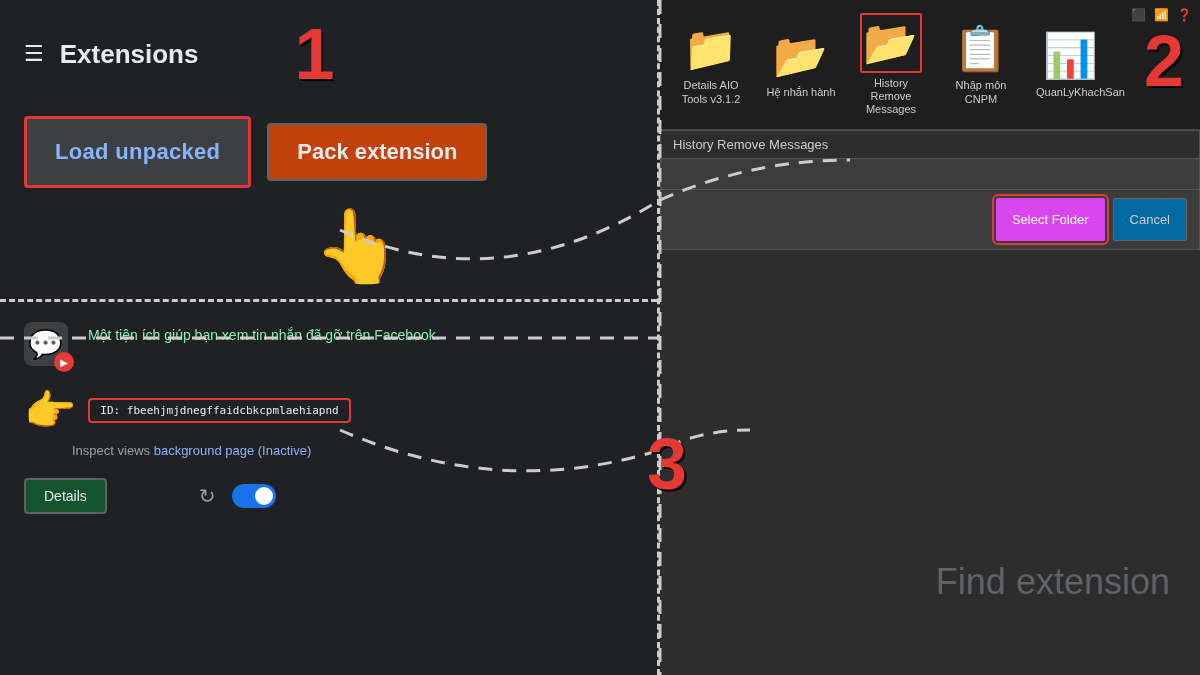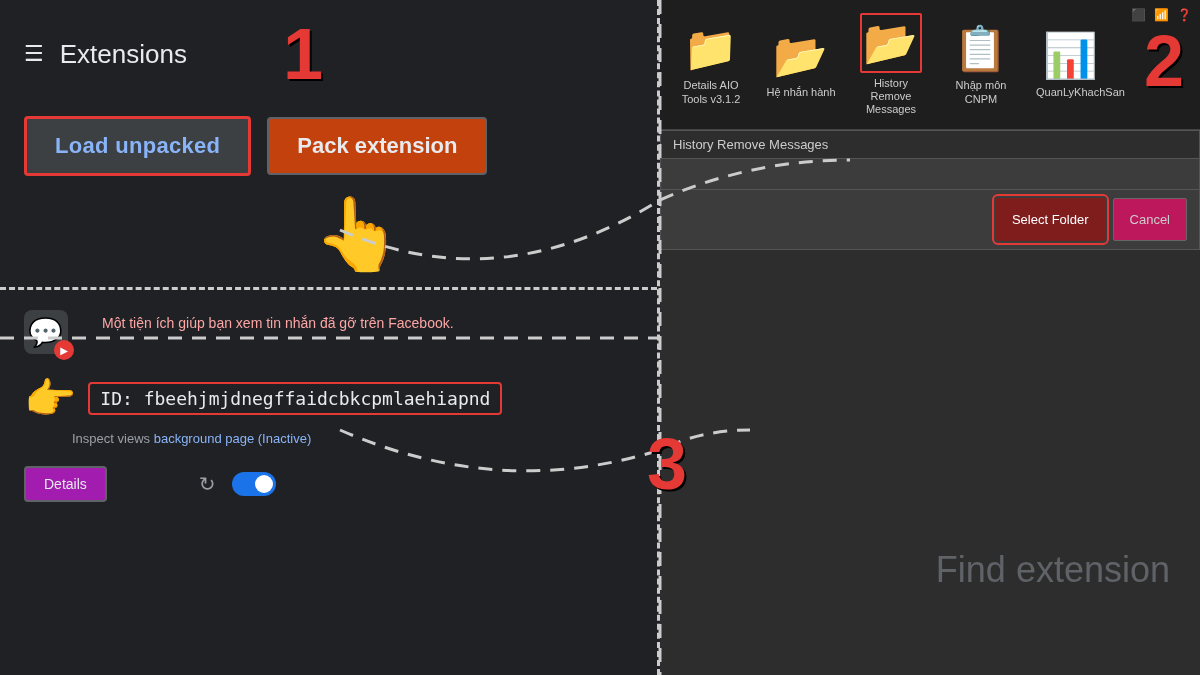--- a/index.html
+++ b/index.html
@@ -42,21 +42,21 @@
     }
 
     .hamburger-icon {
       font-size: 22px;
       color: #e8eaed;
       cursor: pointer;
     }
 
     .extensions-title {
       font-size: 26px;
-      font-weight: 400;
+      font-weight: 700;
       color: #e8eaed;
     }
 
     .step-number-1 {
       font-size: 72px;
       font-weight: 900;
       color: #e53935;
       margin-left: 80px;
       line-height: 1;
       text-shadow: 2px 2px 0 #000;
@@ -68,21 +68,21 @@
       gap: 16px;
       padding: 8px 24px 16px 24px;
       align-items: center;
     }
 
     .btn-load-unpacked {
       background: #3c4043;
       color: #8ab4f8;
       border: 3px solid #e53935;
       border-radius: 4px;
-      padding: 14px 28px;
+      padding: 20px 28px;
       font-size: 22px;
       font-weight: 700;
       cursor: pointer;
       letter-spacing: 0.3px;
     }
 
     .btn-pack-extension {
       background: #c2410c;
       color: #e8eaed;
       border: 2px solid #5f6368;
@@ -161,45 +161,44 @@
     }
 
     .ext-version {
       font-size: 14px;
       color: #9aa0a6;
       margin-left: 8px;
     }
 
     .ext-description {
       font-size: 14px;
-      color: #fca5a5;
+      color: #86efac;
       margin-top: 4px;
       line-height: 1.4;
-      margin-left: 14px;
     }
 
     
     .id-row {
       display: flex;
       align-items: center;
       gap: 12px;
       margin-bottom: 8px;
     }
 
     .finger-emoji {
       font-size: 42px;
       flex-shrink: 0;
     }
 
     .id-badge {
       background: transparent;
       border: 2px solid #e53935;
       border-radius: 4px;
       padding: 4px 10px;
-      font-size: 18px;
+      font-size: 11px;
       color: #e8eaed;
       font-family: monospace;
     }
 
     .inspect-views {
       font-size: 13px;
       color: #9aa0a6;
       margin-left: 48px;
     }
 
@@ -210,21 +209,21 @@
 
     
     .card-actions {
       display: flex;
       align-items: center;
       gap: 12px;
       margin-top: 20px;
     }
 
     .btn-details, .btn-remove {
-      background: #a21caf;
+      background: #14532d;
       color: #e8eaed;
       border: 2px solid #5f6368;
       border-radius: 4px;
       padding: 8px 18px;
       font-size: 14px;
       cursor: pointer;
     }
 
     .refresh-icon {
       font-size: 20px;
@@ -348,46 +347,46 @@
     .dialog-actions {
       display: flex;
       justify-content: flex-end;
       gap: 8px;
       padding: 8px 12px;
       background: #3c3c3c;
       border-top: 1px solid #555;
     }
 
     .btn-select-folder {
-      background: #7f1d1d;
+      background: #d946ef;
       color: white;
       border: none;
       padding: 14px 16px;
       font-size: 13px;
       cursor: pointer;
       border-radius: 2px;
       outline: 2px solid #e53935;
       outline-offset: 2px;
     }
 
     .btn-cancel {
-      background: #be185d;
+      background: #0369a1;
       color: #ccc;
       border: 1px solid #666;
       padding: 6px 16px;
       font-size: 13px;
       cursor: pointer;
       border-radius: 2px;
     }
 
     
     .find-extension-text {
       position: absolute;
       right: 30px;
-      bottom: 84px;
+      bottom: 72px;
       font-size: 36px;
       color: #5f6368;
       font-weight: 500;
     }
 
     .top-right-icons {
       position: absolute;
       top: 8px;
       right: 8px;
       display: flex;

